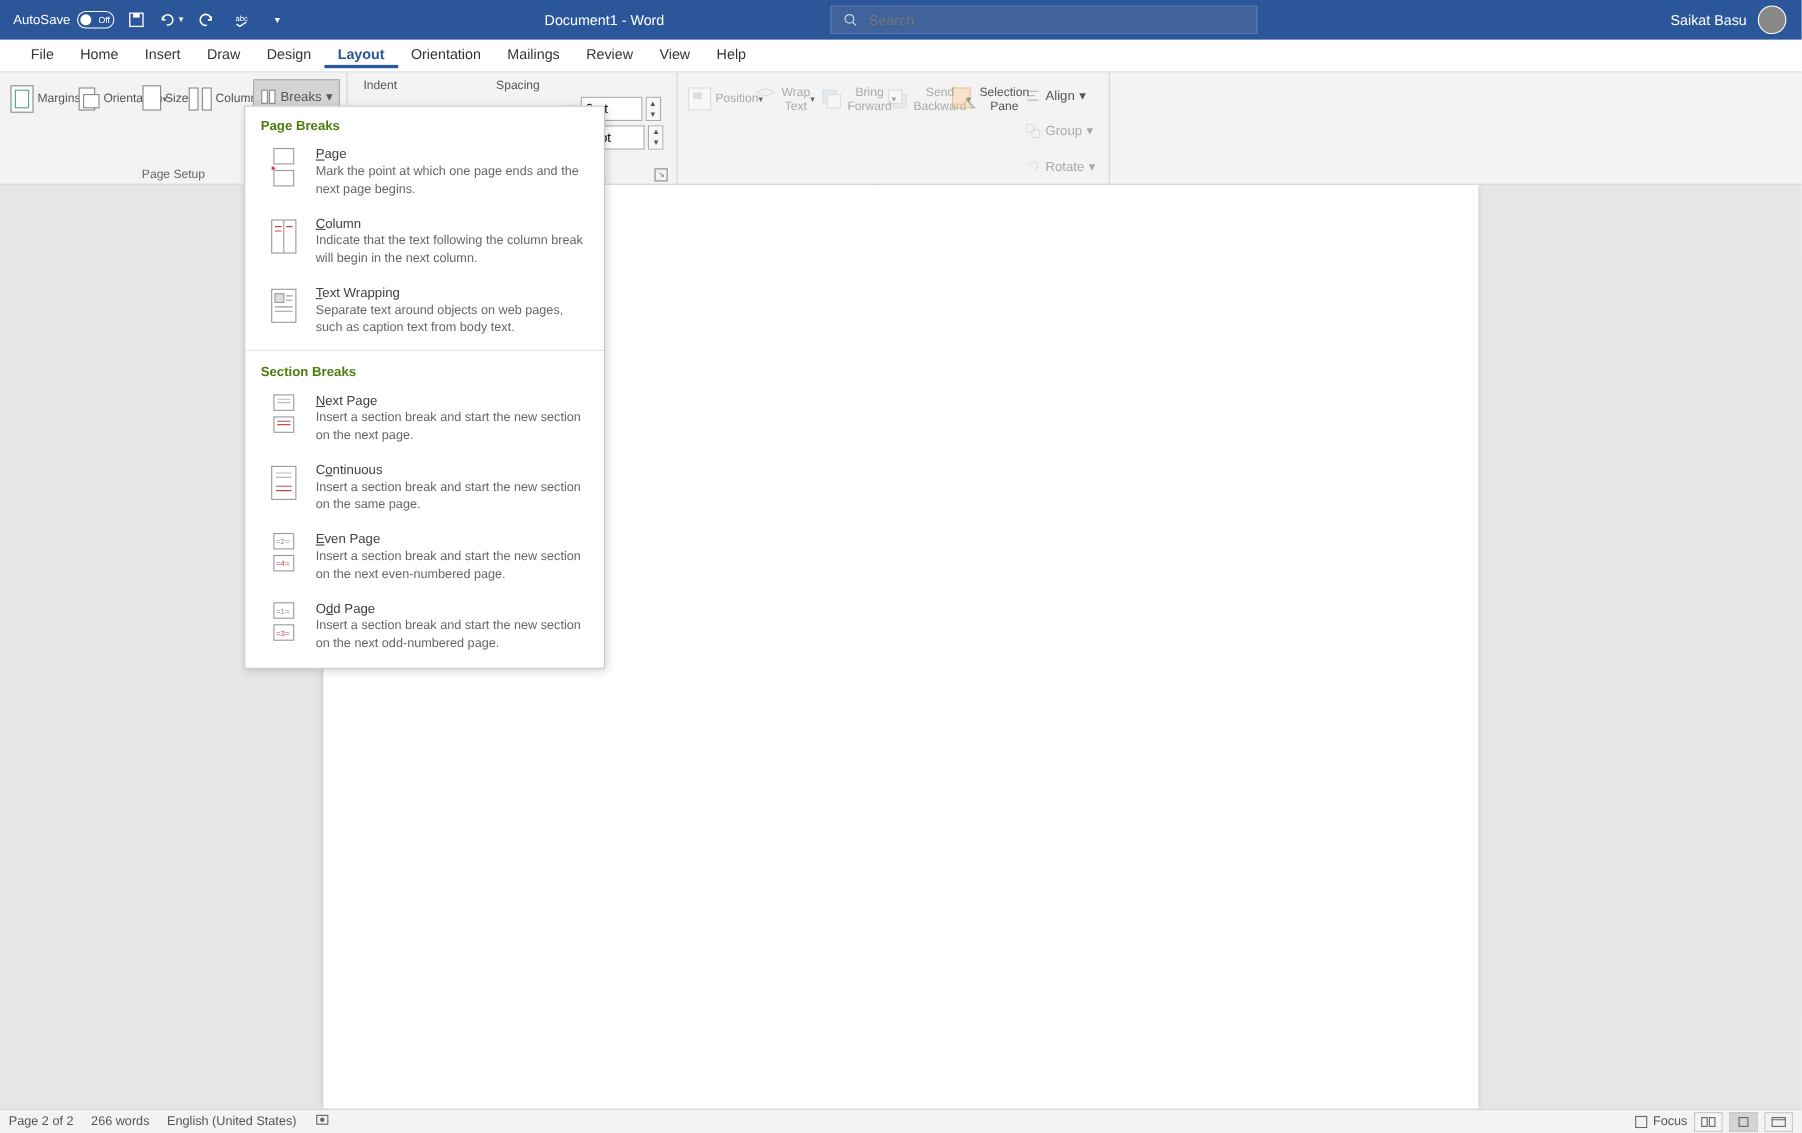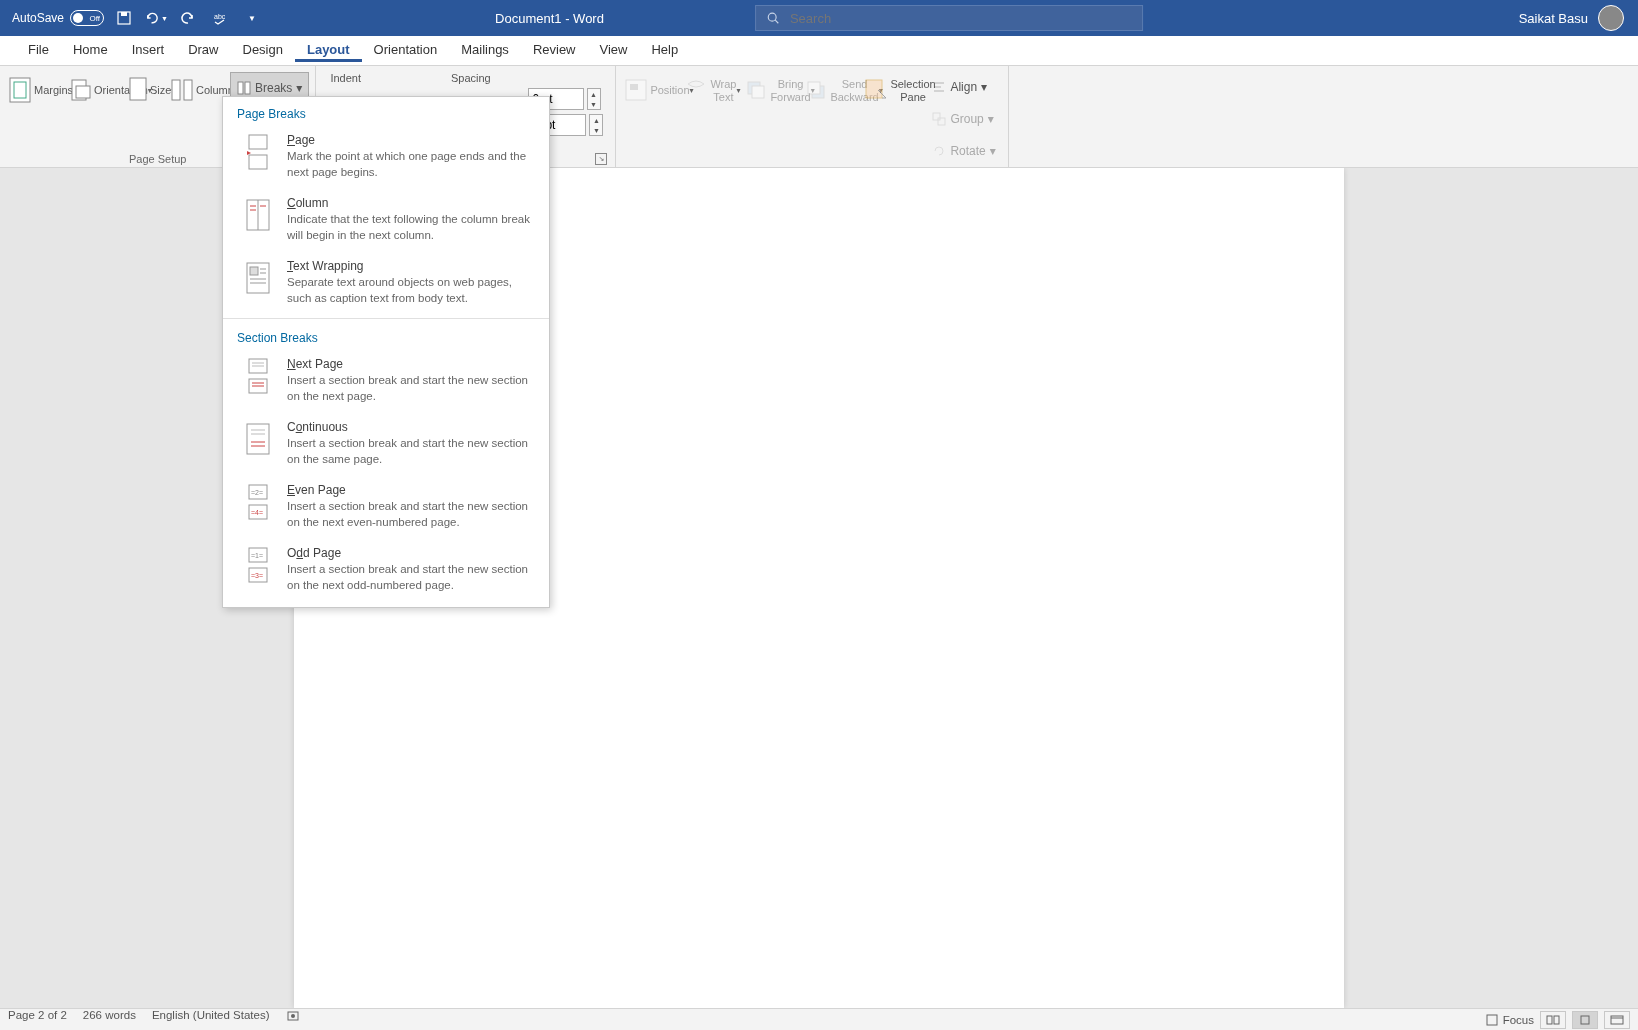--- a/index.html
+++ b/index.html
@@ -40,34 +40,34 @@
 .small-btn { display: flex; align-items: center; gap: 4px; padding: 8px 6px; cursor: pointer; font-size: 12px; }
 .small-btn.active { background: #d4d4d4; border: 1px solid #aaa; }
 .dialog-launcher { position: absolute; right: 2px; bottom: 2px; width: 12px; height: 12px; border: 1px solid #888; font-size: 7px; display:flex; align-items:center; justify-content:center; cursor:pointer;}
 .spinbox { display:flex; align-items:center; gap:4px; }
 .spinbox input { width: 56px; height: 22px; font-size: 12px; border:1px solid #ababab; padding:2px 4px; }
 .spin-btns { display:flex; flex-direction:column; border:1px solid #ababab; margin-left:-1px;}
 .spin-btns div { width:12px; height:10px; font-size:7px; display:flex; align-items:center; justify-content:center; cursor:pointer; background:#f8f8f8;}
 
 
 .dropdown { position: absolute; left: 222px; top: 96px; width: 328px; background: #fff; border: 1px solid #c8c8c8; box-shadow: 2px 2px 8px rgba(0,0,0,0.2); z-index: 100; font-size: 12px; padding-bottom: 4px; }
-.dd-section-hdr { font-weight: 400; padding: 10px 14px 6px; font-size: 12px; color: #0369a1; }
+.dd-section-hdr { font-weight: 700; padding: 10px 14px 6px; font-size: 12px; color: #4d7c0f; }
 .dd-item { display: flex; gap: 14px; padding: 6px 14px 10px 20px; cursor: pointer; }
 .dd-icon { width: 30px; height: 38px; flex-shrink: 0; display:flex; align-items:flex-start; justify-content:center; }
 .dd-text .dd-title { font-size: 12px; color: #404040; }
 .dd-text .dd-title .ul { text-decoration: underline; }
 .dd-text .dd-desc { font-size: 11.5px; color: #666; line-height: 1.35; margin-top: 2px; }
 .dd-divider { height:1px; background:#e0e0e0; margin: 2px 0; }
 
 
 .doc-area { position: absolute; top: 168px; left: 0; right: 0; bottom: 22px; background: #e6e6e6; overflow: hidden; }
 .page { width: 1050px; background: #fff; margin: 0 auto; height: 100%; box-shadow: 0 0 6px rgba(0,0,0,0.15); }
 
 
-.statusbar { position: absolute; bottom: 0; left: 0; right: 0; height: 22px; background: #f3f3f3; border-top: 1px solid #d4d4d4; display: flex; font-size: 11.5px; color: #555; padding: 0 8px; gap: 16px; }
+.statusbar { position: absolute; bottom: 0; left: 0; right: 0; height: 22px; background: #f3f3f3; border-top: 1px solid #d4d4d4; display: flex; align-items: center; font-size: 11.5px; color: #555; padding: 0 8px; gap: 16px; }
 .statusbar .right { margin-left: auto; display: flex; align-items: center; gap: 6px; }
 .view-btn { width: 26px; height: 18px; border: 1px solid #c8c8c8; display:flex; align-items:center; justify-content:center; cursor:pointer; }
 .view-btn.active { background: #d4d4d4; }
 </style>
 </head>
 <body>
 
 <div class="titlebar">
   <div class="titlebar-left">
     <div class="autosave">

